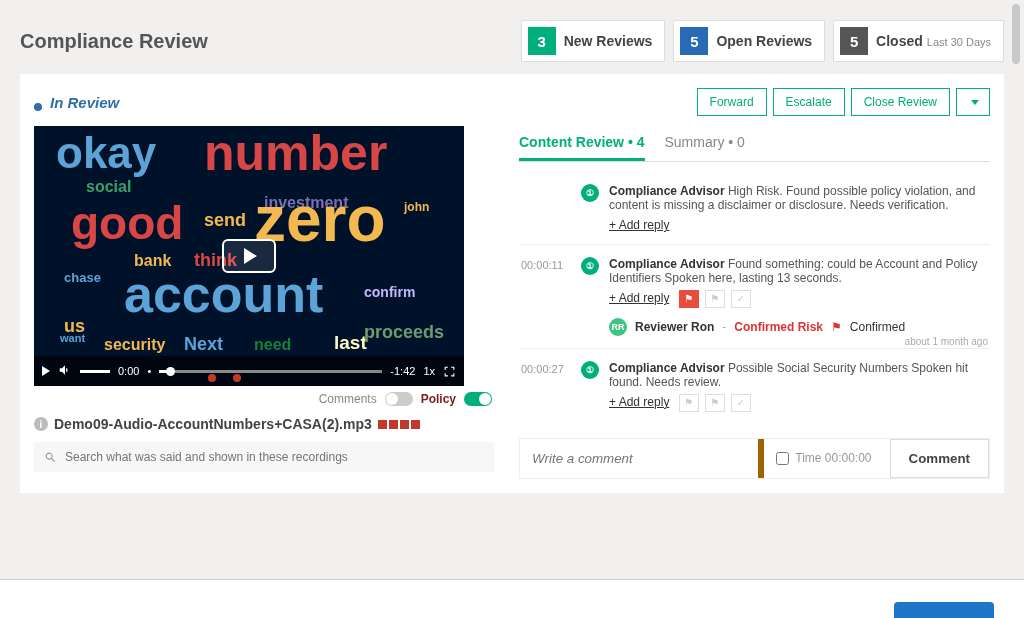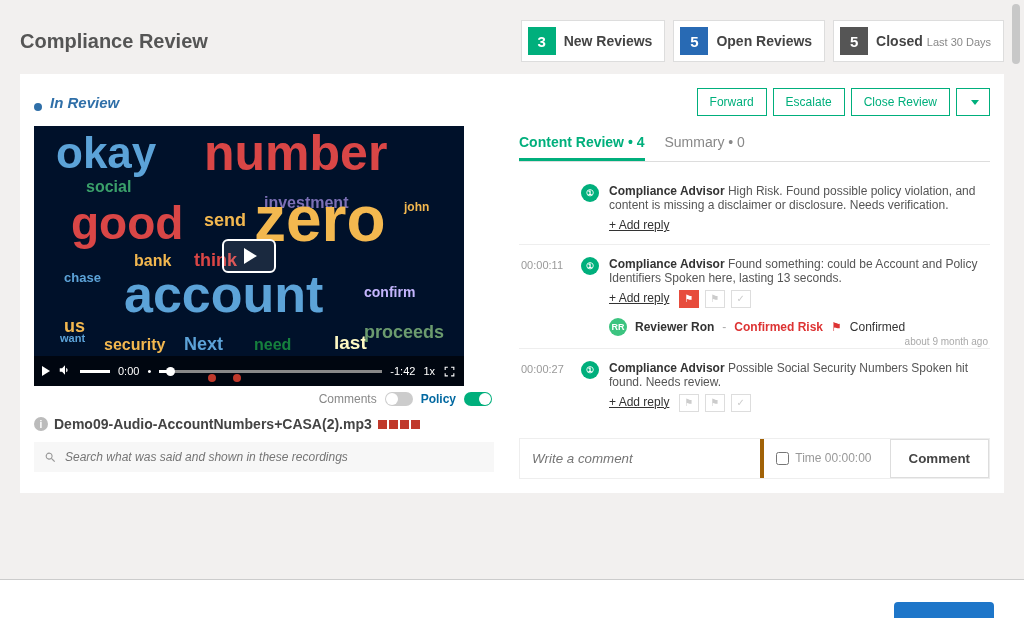--- a/index.html
+++ b/index.html
@@ -40,42 +40,42 @@
   .redmark { position:absolute; top:4px; width:8px; height:8px; border-radius:50%; background:#c0392b; }
   .toggles { display:flex; justify-content:flex-end; align-items:center; gap:8px; padding:6px 2px 10px 0; font-size:12px; color:#888;}
   .toggle { width:28px; height:14px; border-radius:7px; position:relative; }
   .toggle .knob { width:12px;height:12px;border-radius:50%;background:#fff;position:absolute;top:1px; }
   .toggle.off { background:#ccc; } .toggle.off .knob{ left:1px; }
   .toggle.on { background:#00af7c; } .toggle.on .knob{ right:1px; }
   .filename-row { display:flex; align-items:center; gap:6px; font-weight:700; color:#444; font-size:14px; }
   .redbars { display:flex; gap:2px; }
   .redbars span { width:9px; height:9px; background:#c0392b; }
   .search-row { margin-top:10px; background:#f7f7f7; padding:8px 10px; display:flex; align-items:center; gap:8px; }
-  .search-row input { border:none; background:transparent; flex:1; font-style:italic; color:#15803d; outline:none; font-size:12px;}
+  .search-row input { border:none; background:transparent; flex:1; color:#15803d; outline:none; font-size:12px;}
   .tabs { display:flex; gap:20px; border-bottom:1px solid #ddd; margin-bottom:10px; }
   .tab { padding:8px 0; font-size:14px; color:#888; cursor:pointer; }
   .tab.active { color:#00af7c; font-weight:700; border-bottom:3px solid #00af7c; }
   .comment-row { display:flex; padding:12px 2px; border-top:1px solid #eee; gap:10px; font-size:12px; }
   .comment-row:first-child { border-top:none;}
   .ts { width:50px; color:#999; font-size:11px; padding-top:2px;}
   .cbody { flex:1; }
   .avatar { width:18px; height:18px; border-radius:50%; display:inline-flex; align-items:center; justify-content:center; font-size:9px; color:#fff; font-weight:700; flex-shrink:0; }
   .avatar.adv { background:#00af7c; }
   .avatar.rev { background:#3cc480; }
   .cname { font-weight:700; color:#333; }
   .ctext { color:#555; }
   .addreply { color:#333; text-decoration:underline; font-size:12px; margin-top:6px; display:inline-block; cursor:pointer;}
   .flagbtn { display:inline-flex; align-items:center; justify-content:center; width:20px; height:18px; border:1px solid #ddd; margin-left:6px; font-size:10px; vertical-align:middle;}
   .flagbtn.red { background:#e74c3c; color:#fff; border-color:#e74c3c;}
   .subreply { margin-top:10px; padding-left:0; display:flex; gap:8px; align-items:center; position:relative;}
   .risk { color:#d33; font-weight:600; }
   .subtime { position:absolute; right:0; top:18px; font-size:10px; color:#aaa;}
   .commentbar { display:flex; margin-top:14px; border:1px solid #eee;}
   .commentbar input[type=text] { flex:1; border:none; padding:12px; font-style:italic; color:#000000; outline:none; }
-  .timebox { border-left:4px solid #a16207; padding:10px 12px; display:flex; align-items:center; gap:6px; color:#999; font-size:12px;}
+  .timebox { border-left:6px solid #a16207; padding:10px 12px; display:flex; align-items:center; gap:6px; color:#999; font-size:12px;}
   .submitbtn { border:1px solid #ddd; margin-left:6px; background:#fff; padding:10px 18px; font-weight:700; color:#444; cursor:pointer;}
   .info-icon { width:14px;height:14px; border-radius:50%; background:#bbb; color:#fff; font-size:10px; display:inline-flex; align-items:center; justify-content:center;}
   .scrollbar { position:fixed; right:4px; top:4px; width:8px; height:60px; background:#c8c8c8; border-radius:4px;}
   .footer-btn { position:fixed; right:30px; bottom:0; width:100px; height:16px; background:#1e76c9; border-radius:4px 4px 0 0;}
   .ghost-flag { color:#ccc; font-size:10px;}
 </style>
 </head>
 <body>
 
 <div class="page">
@@ -163,21 +163,21 @@
             <svg width="13" height="13" viewBox="0 0 24 24" fill="#fff">
                 <path d="M3 3h6v2H5v4H3V3zm12 0h6v6h-2V5h-4V3zM3 15h2v4h4v2H3v-6zm16 0h2v6h-6v-2h4v-4z"></path>
               </svg>
           </div>
         </div>
         <div class="toggles">
           <span>Comments</span>
           <div class="toggle off">
               <div class="knob"></div>
             </div>
-          <span style="color:#0369a1;font-weight:600">Policy</span>
+          <span style="color:#7f1d1d;font-weight:600">Policy</span>
           <div class="toggle on">
               <div class="knob"></div>
             </div>
         </div>
         <div class="filename-row">
           <span class="info-icon">i</span>
           <span>Demo09-Audio-AccountNumbers+CASA(2).mp3</span>
           <div class="redbars">
               <span></span>
               <span></span>
@@ -218,21 +218,21 @@
               <div class="cbody">
                 <div><span class="cname">Compliance Advisor</span>  <span class="ctext">Found something: could be Account and Policy Identifiers Spoken here, lasting 13 seconds.</span></div>
                 <div><span class="addreply">+ Add reply</span> <span class="flagbtn red">⚑</span><span class="flagbtn" style="color:#ccc">⚑</span><span class="flagbtn" style="color:#ccc">✓</span></div>
                 <div class="subreply">
                   <span class="avatar rev">RR</span> 
                   <span class="cname">Reviewer Ron</span> 
                   <span style="color:#aaa">-</span> 
                   <span class="risk">Confirmed Risk</span> 
                   <span style="color:#d33">⚑</span> 
                   <span>Confirmed</span>
-                  <div class="subtime">about 9 month ago</div>
+                  <div class="subtime">about 1 month ago</div>
                 </div>
               </div>
             </div>
             <div class="comment-row">
               <div class="ts">00:00:27</div>
               <div class="avatar adv">①</div>
               <div class="cbody">
                 <div><span class="cname">Compliance Advisor</span>  <span class="ctext">Possible Social Security Numbers Spoken hit found. Needs review.</span></div>
                 <div><span class="addreply">+ Add reply</span> <span class="flagbtn">
                     <span class="ghost-flag">⚑</span>

